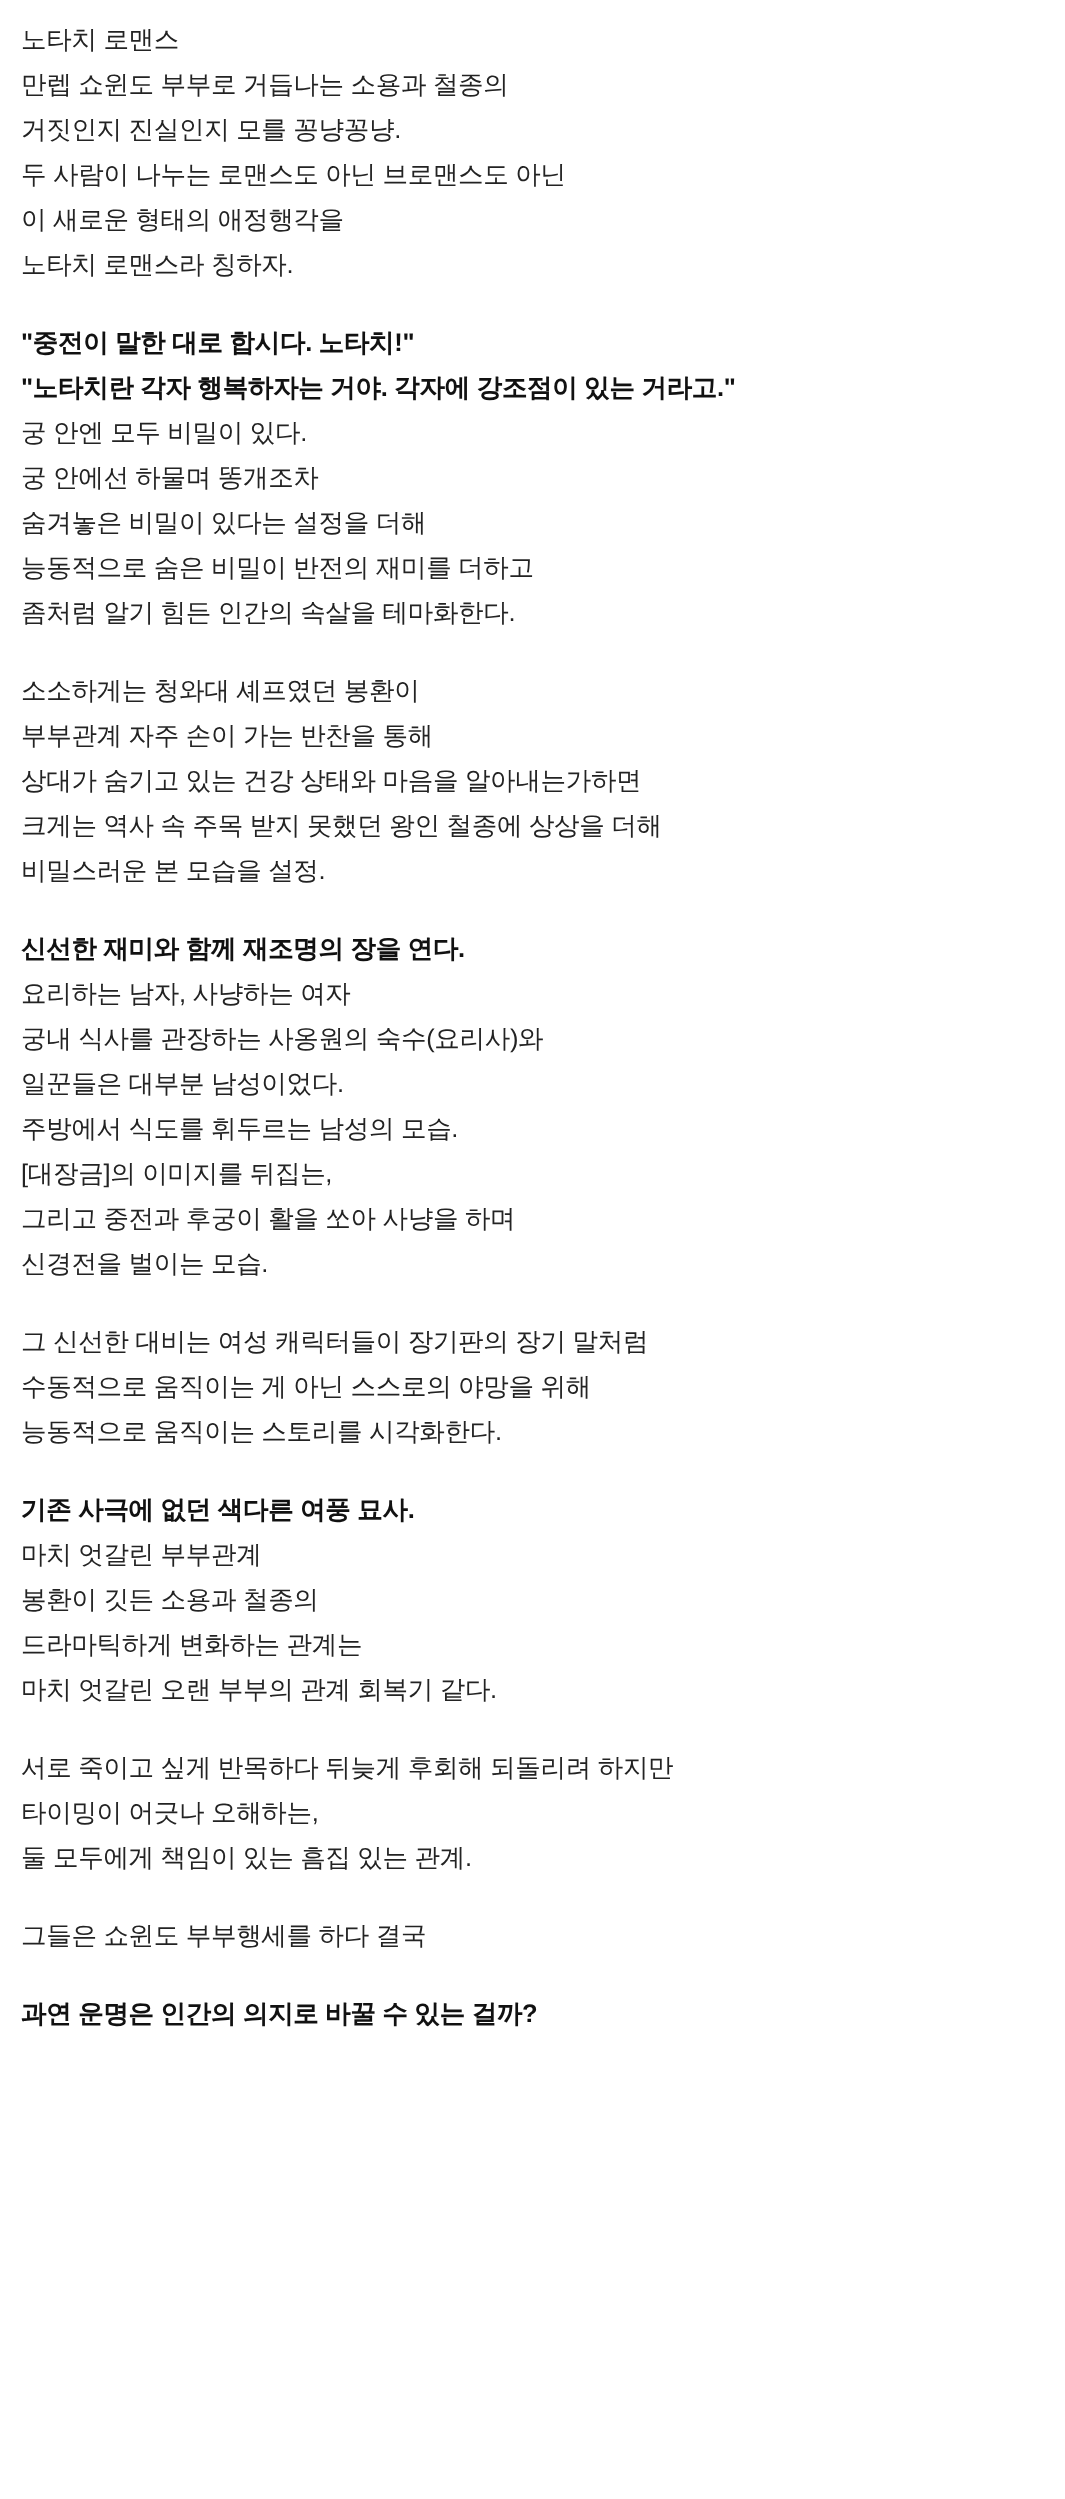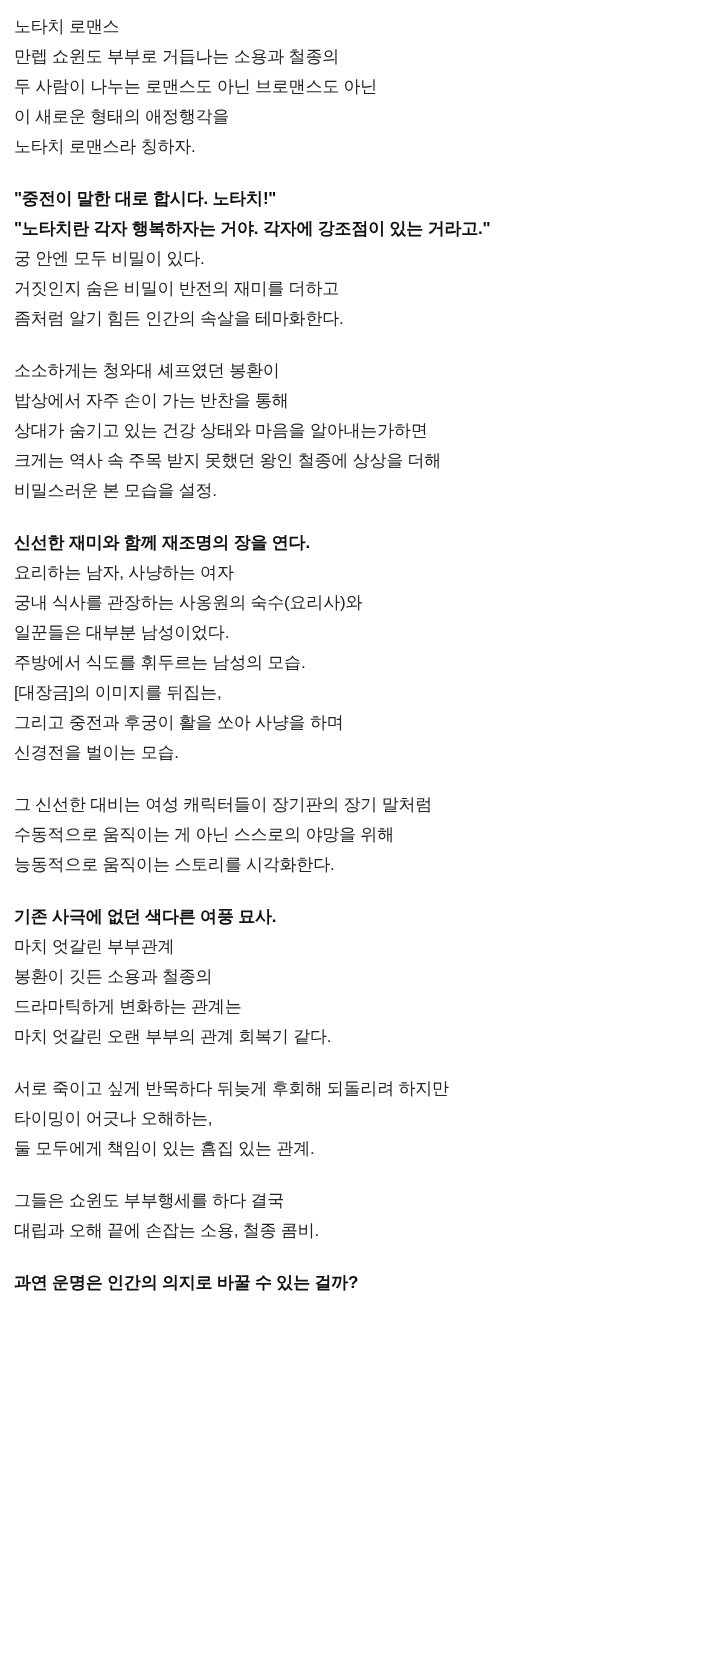--- a/index.html
+++ b/index.html
@@ -39,34 +39,37 @@
   }
 </style>
 </head>
 <body>
 
 <div class="page">
   <div id="doc-body">
       <div class="block">
         <div class="line">노타치 로맨스</div>
         <div class="line">만렙 쇼윈도 부부로 거듭나는 소용과 철종의</div>
+        <div class="line">거짓인지 진실인지 모를 꽁냥꽁냥.</div>
         <div class="line">두 사람이 나누는 로맨스도 아닌 브로맨스도 아닌</div>
         <div class="line">이 새로운 형태의 애정행각을</div>
         <div class="line">노타치 로맨스라 칭하자.</div>
       </div>
       <div class="block">
         <div class="line bold">"중전이 말한 대로 합시다. 노타치!"</div>
         <div class="line bold">"노타치란 각자 행복하자는 거야. 각자에 강조점이 있는 거라고."</div>
         <div class="line">궁 안엔 모두 비밀이 있다.</div>
-        <div class="line">거짓인지 숨은 비밀이 반전의 재미를 더하고</div>
+        <div class="line">궁 안에선 하물며 똥개조차</div>
+        <div class="line">숨겨놓은 비밀이 있다는 설정을 더해</div>
+        <div class="line">능동적으로 숨은 비밀이 반전의 재미를 더하고</div>
         <div class="line">좀처럼 알기 힘든 인간의 속살을 테마화한다.</div>
       </div>
       <div class="block">
         <div class="line">소소하게는 청와대 셰프였던 봉환이</div>
-        <div class="line">밥상에서 자주 손이 가는 반찬을 통해</div>
+        <div class="line">부부관계 자주 손이 가는 반찬을 통해</div>
         <div class="line">상대가 숨기고 있는 건강 상태와 마음을 알아내는가하면</div>
         <div class="line">크게는 역사 속 주목 받지 못했던 왕인 철종에 상상을 더해</div>
         <div class="line">비밀스러운 본 모습을 설정.</div>
       </div>
       <div class="block">
         <div class="line bold">신선한 재미와 함께 재조명의 장을 연다.</div>
         <div class="line">요리하는 남자, 사냥하는 여자</div>
         <div class="line">궁내 식사를 관장하는 사옹원의 숙수(요리사)와</div>
         <div class="line">일꾼들은 대부분 남성이었다.</div>
         <div class="line">주방에서 식도를 휘두르는 남성의 모습.</div>
@@ -86,19 +89,18 @@
         <div class="line">드라마틱하게 변화하는 관계는</div>
         <div class="line">마치 엇갈린 오랜 부부의 관계 회복기 같다.</div>
       </div>
       <div class="block">
         <div class="line">서로 죽이고 싶게 반목하다 뒤늦게 후회해 되돌리려 하지만</div>
         <div class="line">타이밍이 어긋나 오해하는,</div>
         <div class="line">둘 모두에게 책임이 있는 흠집 있는 관계.</div>
       </div>
       <div class="block">
         <div class="line">그들은 쇼윈도 부부행세를 하다 결국</div>
-        <div class="line">대립과 오해 끝에 손잡는 소용, 철종 콤비.</div>
       </div>
       <div class="block">
         <div class="line bold">과연 운명은 인간의 의지로 바꿀 수 있는 걸까?</div>
       </div>
     </div>
 </div>
 
 </body></html>

